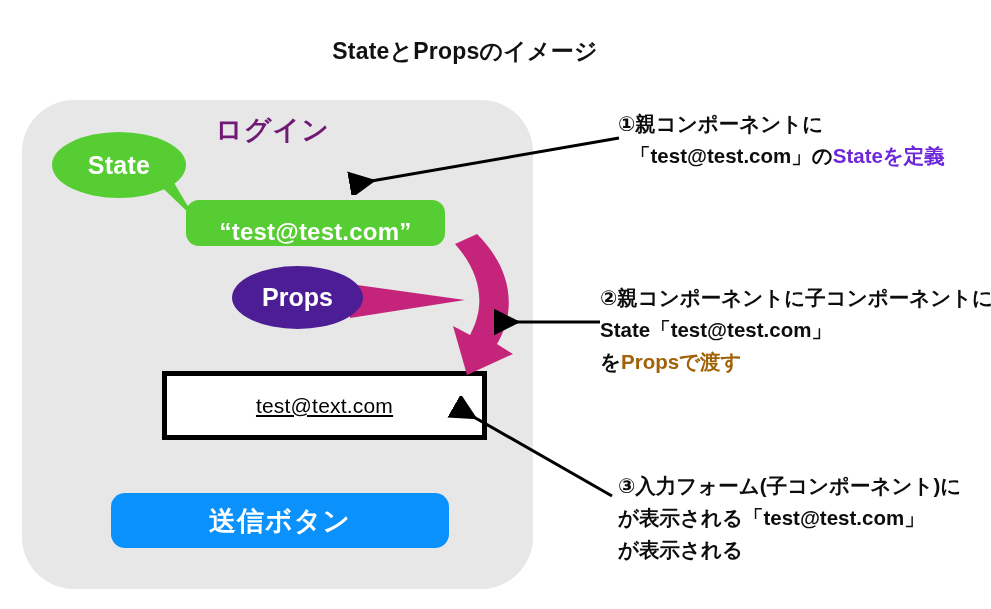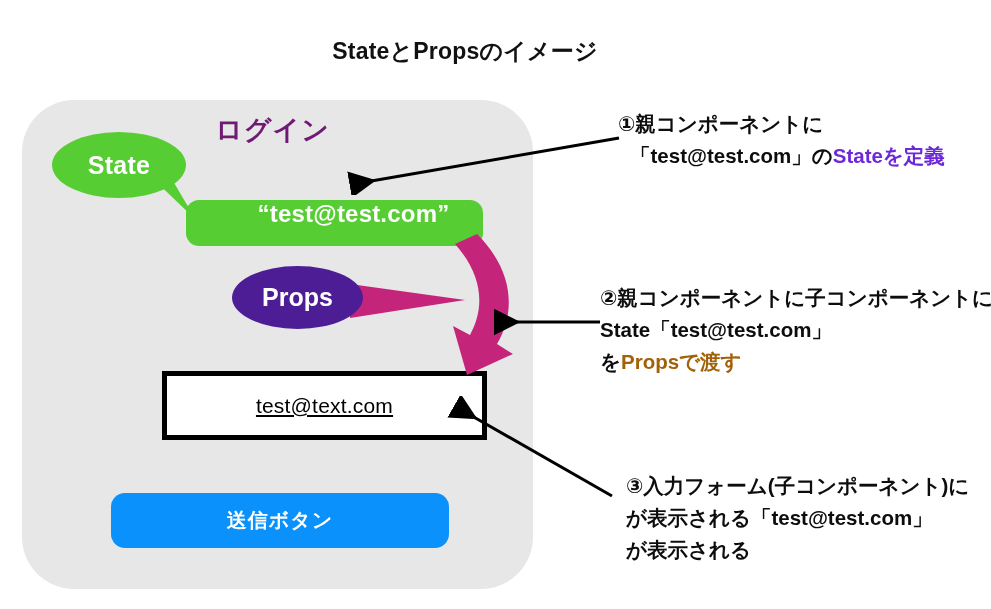--- a/index.html
+++ b/index.html
@@ -92,24 +92,23 @@
   
   .state-value-pill {
     position: absolute;
     left: 186px;
     top: 200px;
     width: 259px;
     height: 46px;
     background: #56cd33;
     border-radius: 13px;
     display: flex;
-    align-items: flex-start;
+    align-items: flex-end;
     justify-content: center;
     z-index: 5;
-    padding-left: 38px;
   }
   .state-value-text {
     color: #ffffff;
     font-size: 24px;
     font-weight: 700;
     letter-spacing: 0.2px;
   }
 
   
   .props-bubble {
@@ -186,37 +185,37 @@
     height: 55px;
     background: #0a91fb;
     border-radius: 14px;
     display: flex;
     align-items: center;
     justify-content: center;
     z-index: 5;
   }
   .submit-button-text {
     color: #ffffff;
-    font-size: 20px;
+    font-size: 27px;
     font-weight: 700;
     letter-spacing: 1px;
   }
 
   
   .annotation {
     position: absolute;
     font-size: 20.5px;
     font-weight: 700;
     line-height: 32px;
     color: #0d0d0d;
     white-space: nowrap;
   }
   .annotation-1 { left: 618px; top: 108px; }
   .annotation-2 { left: 600px; top: 282px; }
-  .annotation-3 { left: 618px; top: 470px; margin-left: 8px; }
+  .annotation-3 { left: 618px; top: 470px; }
 
   .annotation .indent { padding-left: 12px; display: block; }
   .accent-green { color: #6d28d9; }
   .accent-magenta { color: #a16207; }
 
   
   .connector {
     position: absolute;
     z-index: 7;
   }

